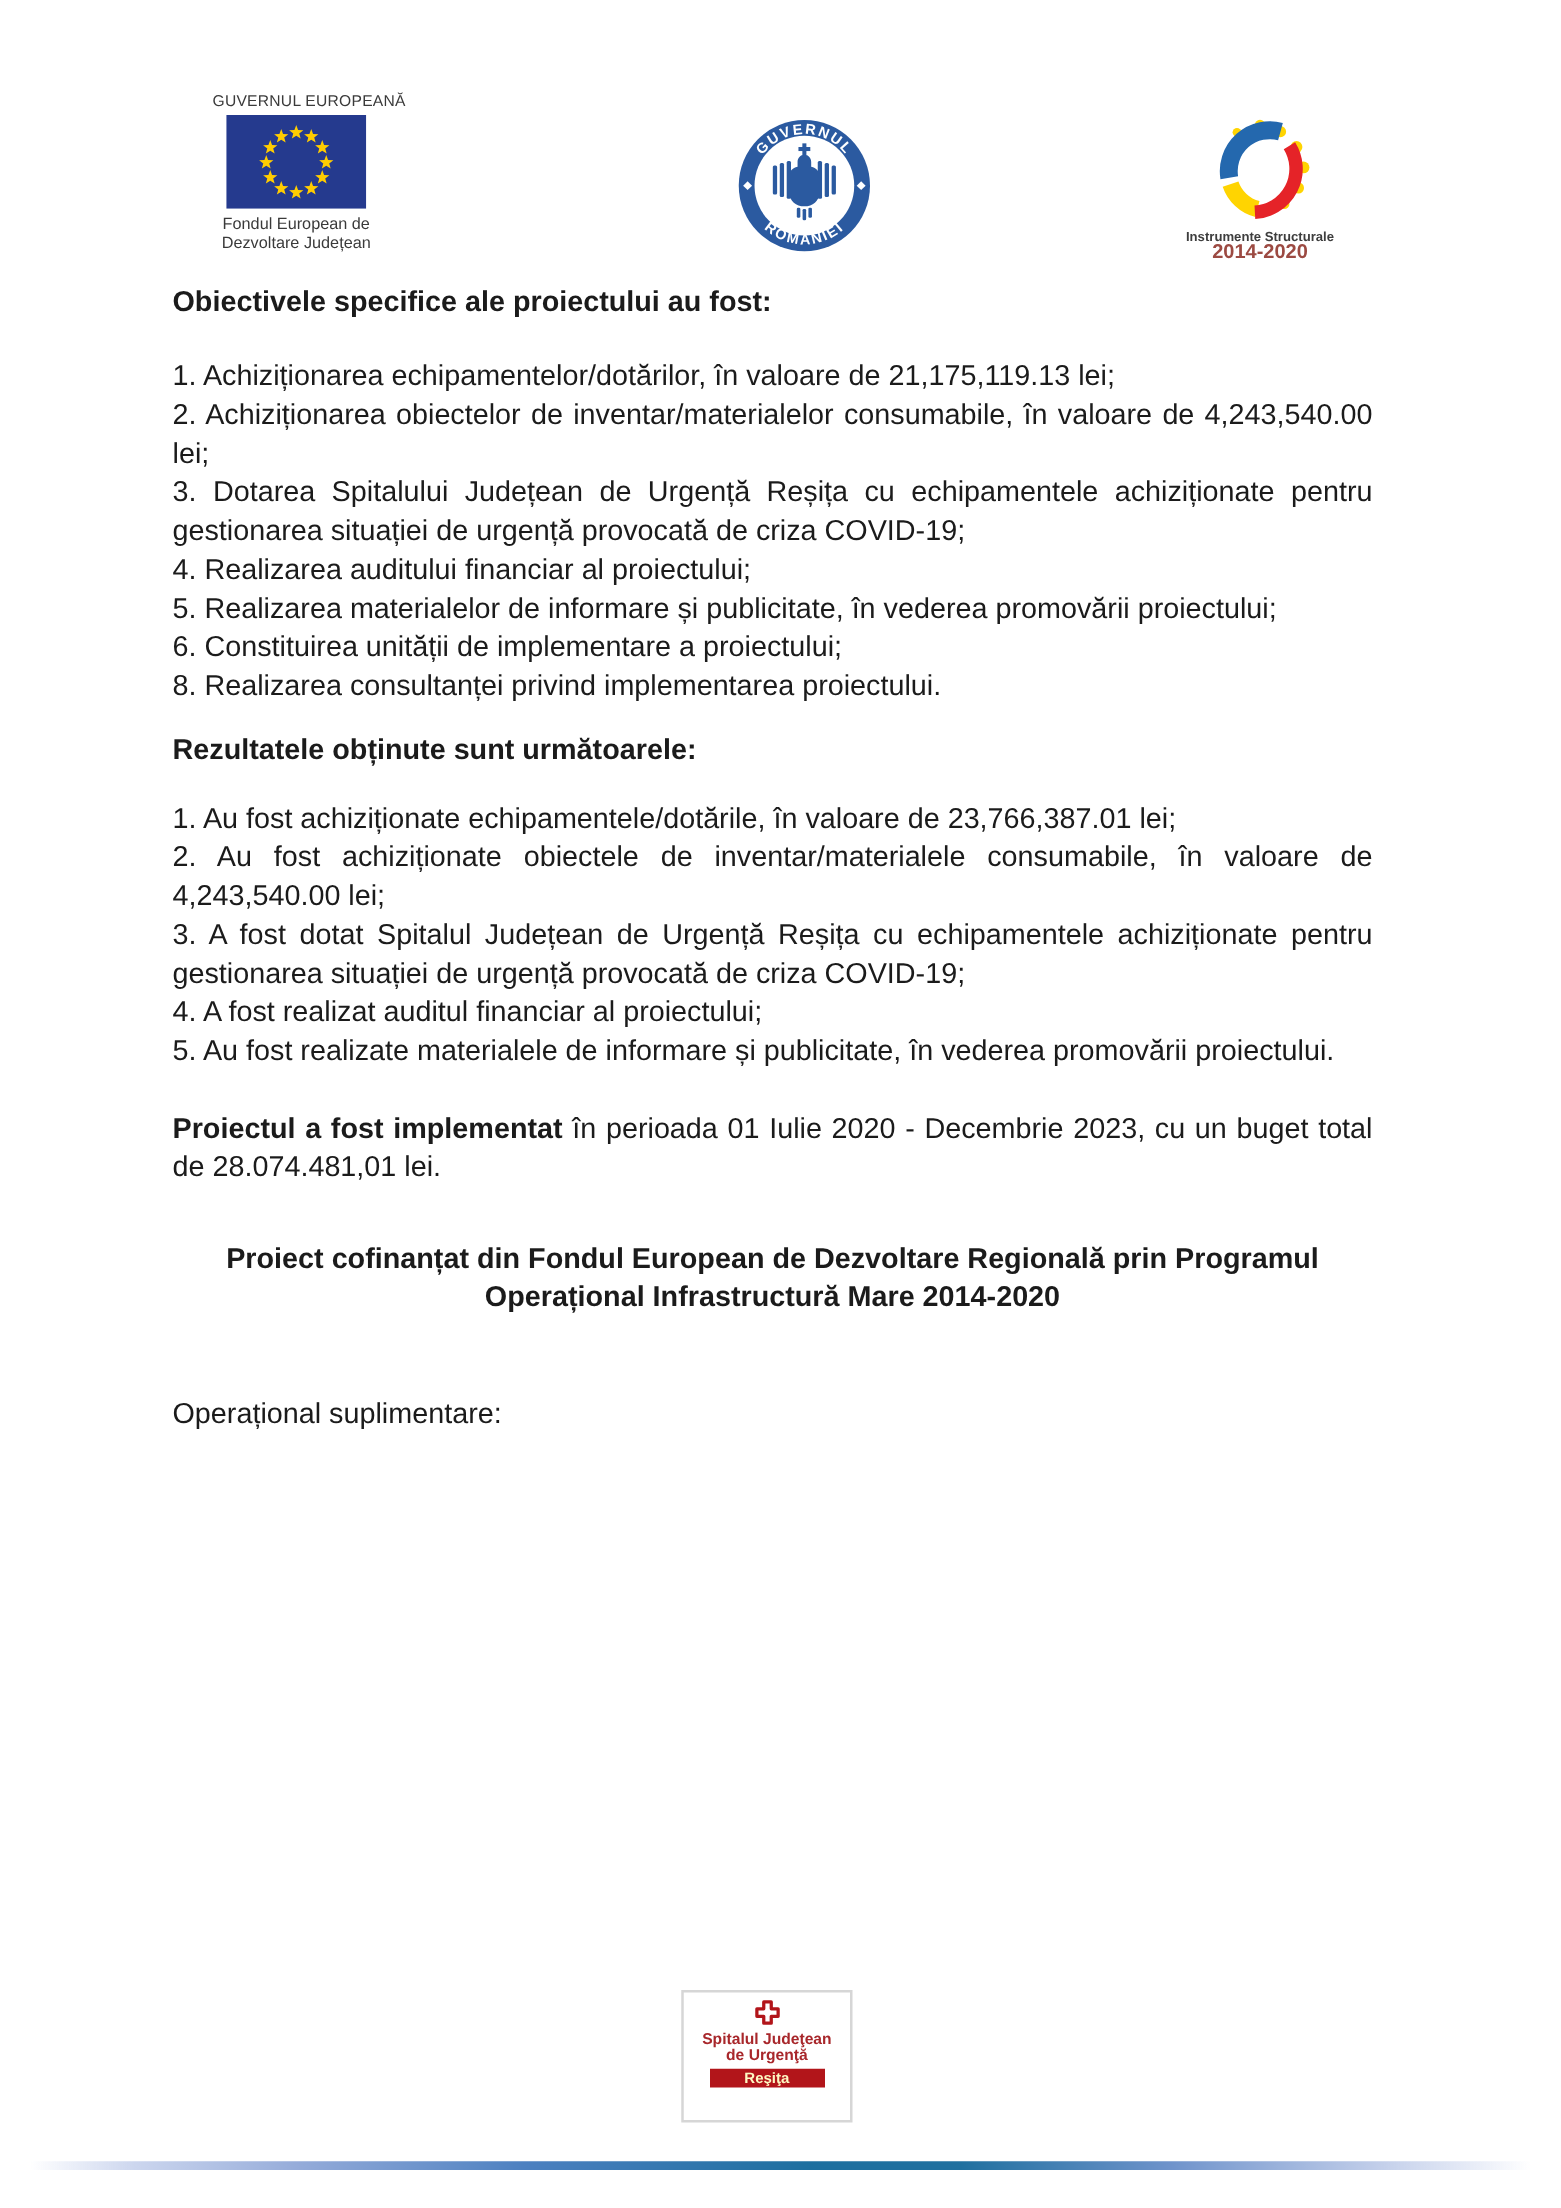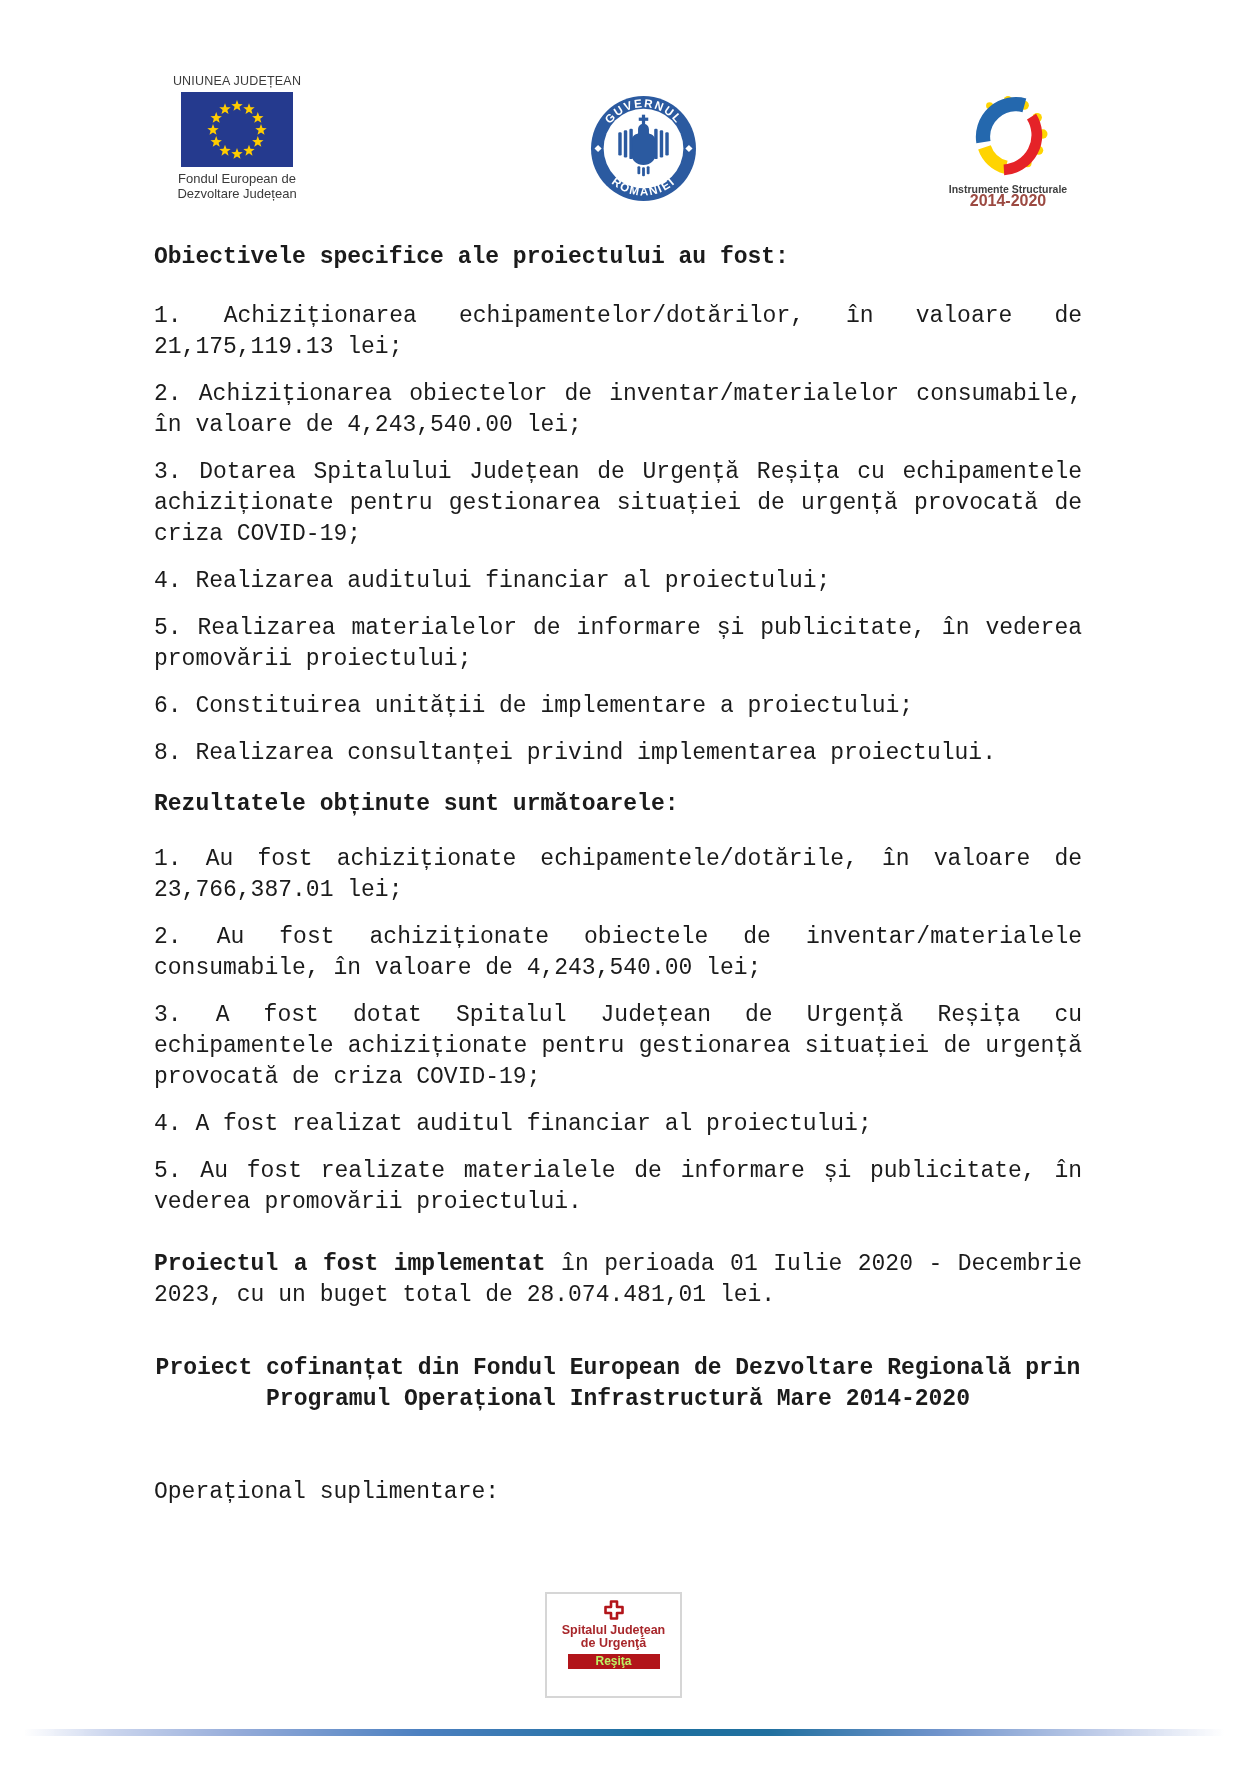--- a/index.html
+++ b/index.html
@@ -14,54 +14,54 @@
   .eu-caption{font-size:13px;color:#3a3a3a;line-height:15px;margin-top:4px;}
   .gov-block{position:absolute;left:590px;top:95px;width:107px;height:107px;}
   .is-block{position:absolute;left:948px;top:92px;width:120px;text-align:center;}
   .is-caption1{font-size:10.5px;font-weight:bold;color:#3e3e3e;line-height:11px;margin-top:2px;}
   .is-caption2{font-size:16px;font-weight:bold;color:#9c4a42;line-height:11px;}
   
   .main{
     position:absolute;left:138px;top:226px;width:960px;
     font-size:23px;line-height:31px;
   }
-  .main p{margin:16px;text-align:justify;font-family:Liberation Mono, monospace;}
+  .main p{margin:0;text-align:justify;}
   .h-bold{font-weight:bold;text-align:left !important;}
   .heading-objectives{margin-bottom:28px !important;}
   .heading-results{margin-top:20px !important;margin-bottom:24px !important;}
   .impl-para{margin-top:31px !important;}
   .cofinance{margin-top:42px !important;text-align:center !important;font-weight:bold;}
   .info-block{margin-top:62px !important;}
   
   .hospital-box{
     position:absolute;left:545px;top:1592px;width:137px;height:106px;
     border:2px solid #d6d6d6;box-sizing:border-box;background:#fff;text-align:center;
   }
   .hospital-cross{margin-top:6px;}
   .hospital-line{font-size:12.5px;font-weight:bold;color:#a8272b;line-height:13px;}
   .hospital-band{
-    width:92px;height:15px;margin:4px auto 0;background:#b2151a;color:#bef264;
+    width:92px;height:15px;margin:4px auto 0;background:#b2151a;color:#fef9c3;
     font-size:12px;font-weight:bold;line-height:15px;
   }
   
   .bottom-line{
     position:absolute;left:24px;right:24px;top:1729px;height:7px;border-radius:3px;
     background:linear-gradient(90deg,
       rgba(255,255,255,0) 0%, #ccd6ee 7%, #94abd9 18%, #4c80c0 33%,
       #1d6f9f 52%, #20709f 62%, #6f93cb 76%, #c3cfea 90%, rgba(255,255,255,0) 100%);
     filter:blur(.4px);
   }
 </style>
 </head>
 <body>
 
 <div class="page">
 
   <div class="eu-block">
-    <div class="eu-title">UNIUNEA JUDEȚEAN</div>
+    <div class="eu-title">GUVERNUL EUROPEANĂ</div>
     <svg class="eu-flag" width="112" height="75" viewBox="0 0 112 75">
       <defs>
         <path id="star" d="M0,-6 L1.47,-2.02 L5.71,-1.85 L2.38,0.77 L3.53,4.85 L0,2.5 L-3.53,4.85 L-2.38,0.77 L-5.71,-1.85 L-1.47,-2.02 Z" fill="#ffcc00"></path>
       </defs>
       <rect x="0" y="0" width="112" height="75" fill="#253a8e"></rect>
       <use href="#star" transform="translate(56,14)"></use>
       <use href="#star" transform="translate(68,17.2)"></use>
       <use href="#star" transform="translate(76.8,26)"></use>
       <use href="#star" transform="translate(80,38)"></use>
       <use href="#star" transform="translate(76.8,50)"></use>

